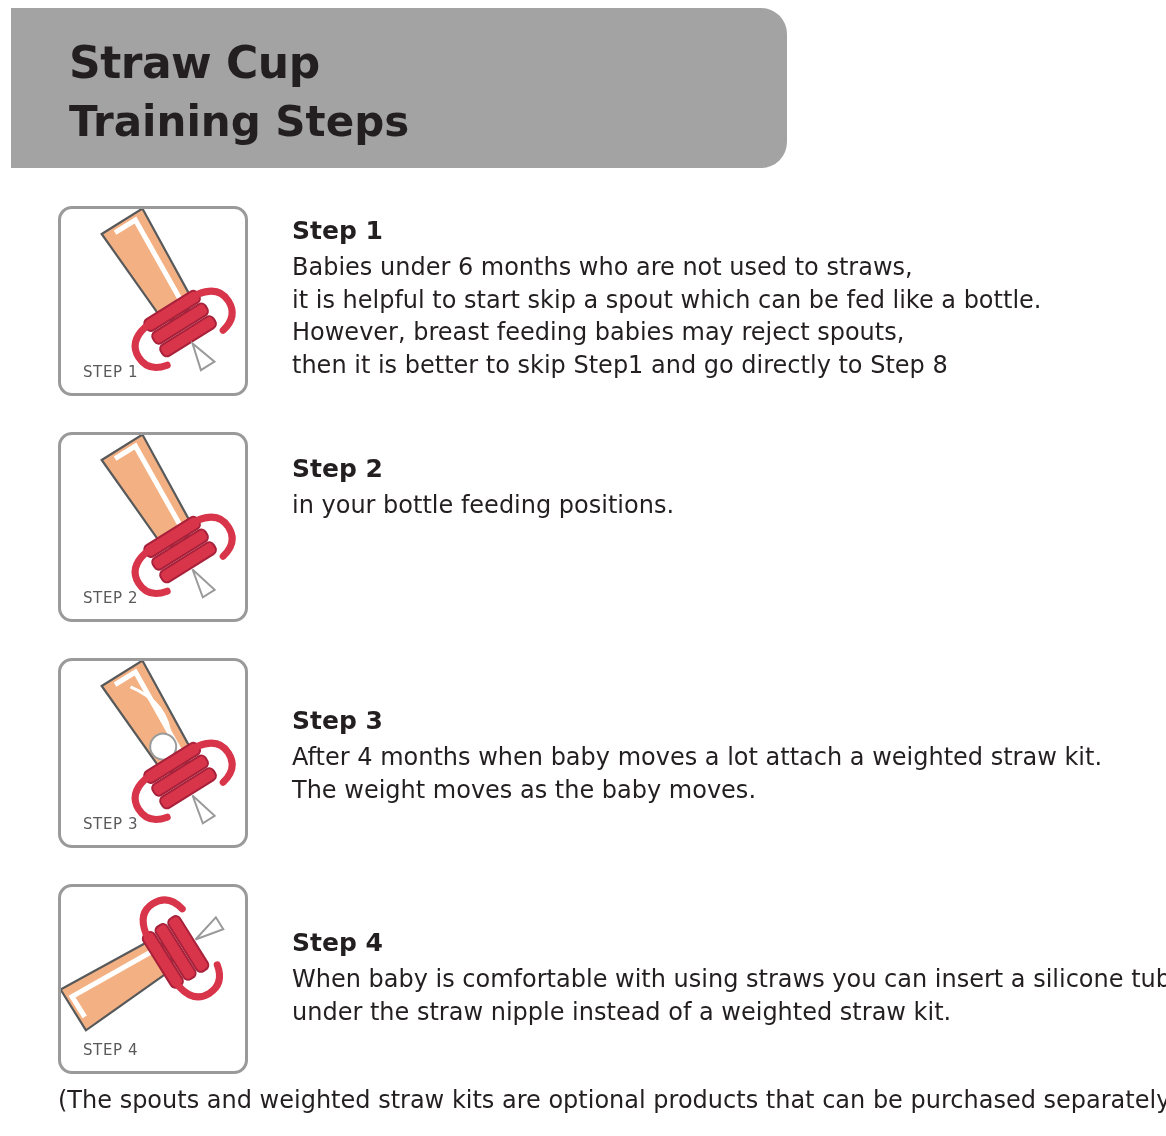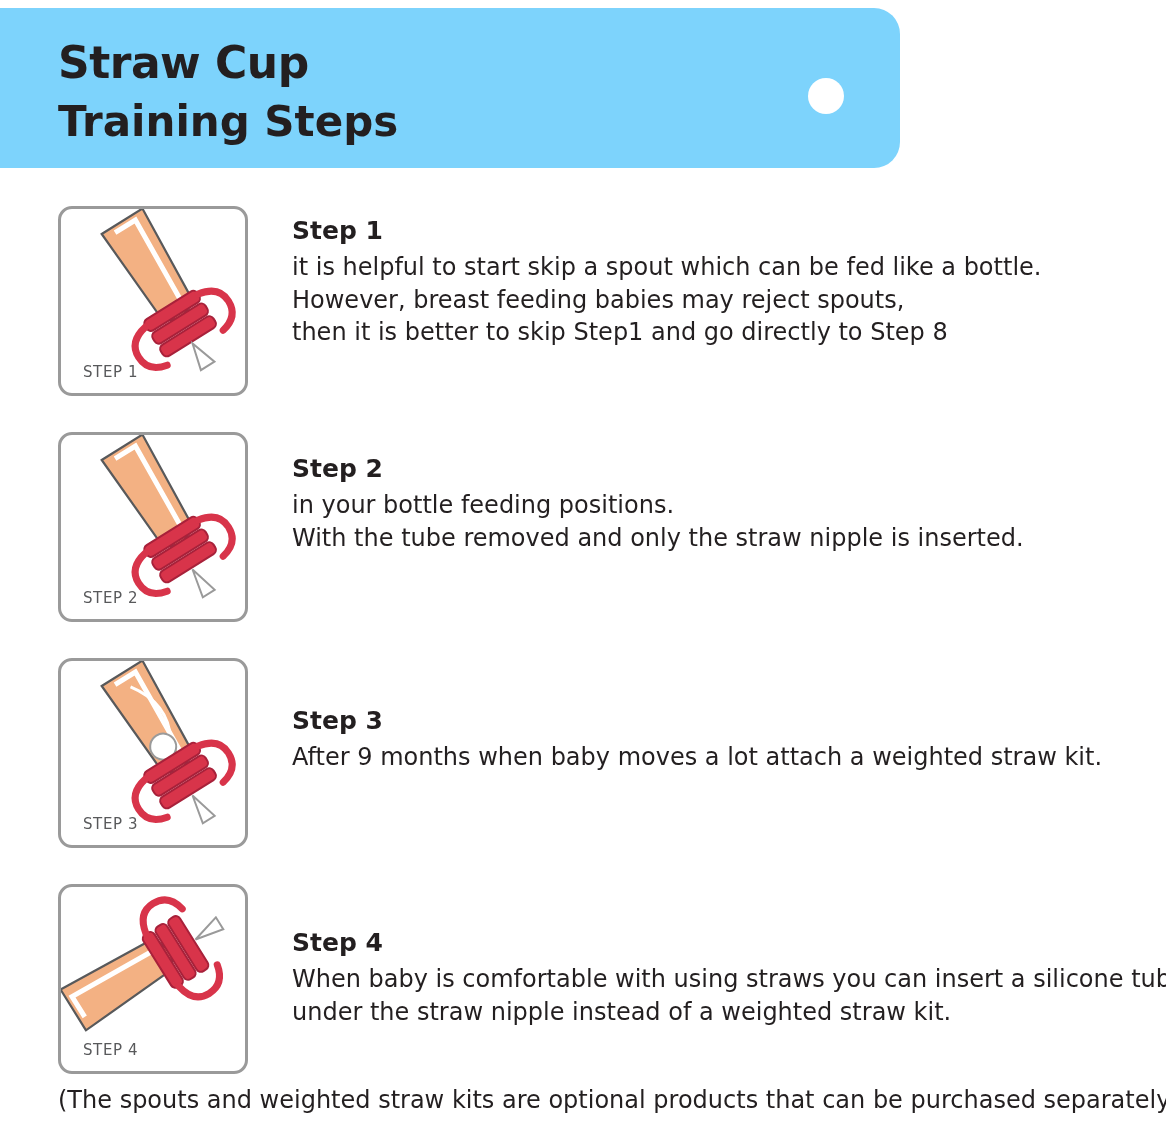--- a/index.html
+++ b/index.html
@@ -12,25 +12,25 @@
     height: 1136px;
     font-family: "DejaVu Sans", sans-serif;
     color: #231f20;
     position: relative;
     overflow: hidden;
   }
 
   
   .banner {
     position: absolute;
-    left: 0;
+    left: 11px;
     top: 8px;
-    width: 900px;
+    width: 776px;
     height: 160px;
-    background: #7dd3fc;
+    background: #a3a3a3;
     border-top-right-radius: 26px;
     border-bottom-right-radius: 26px;
   }
   .banner-title {
     position: absolute;
     left: 58px;
     top: 30px;
     font-size: 44px;
     font-weight: bold;
     letter-spacing: -0.5px;
@@ -134,20 +134,21 @@
         <rect x="72" y="134" width="62" height="13" rx="5" fill="#d8344a" stroke="#a8213a" stroke-width="2"></rect>
         <path d="M103 149 L96 176 L112 176 Z" fill="#ffffff" stroke="#9a9a9a" stroke-width="2"></path>
         <path d="M134 110 q22 4 22 22 q0 18 -20 22" fill="none" stroke="#d8344a" stroke-width="7" stroke-linecap="round"></path>
         <path d="M72 110 q-22 4 -22 22 q0 18 20 22" fill="none" stroke="#d8344a" stroke-width="7" stroke-linecap="round"></path>
       </g>
     </svg>
     <div class="thumb-label">STEP 1</div>
   </div>
   <div class="step-text" style="top:10px;">
     <div class="step-head">Step 1</div>
+    <div class="step-line">Babies under 6 months who are not used to straws,</div>
     <div class="step-line">it is helpful to start skip a spout which can be fed like a bottle.</div>
     <div class="step-line">However, breast feeding babies may reject spouts,</div>
     <div class="step-line">then it is better to skip Step1 and go directly to Step 8</div>
   </div>
 </div>
 
 <div class="step-row" style="top:432px;">
   <div class="thumb">
     <svg width="184" height="184" viewBox="0 0 184 184">
       <g transform="rotate(-32 92 92)">
@@ -159,21 +160,20 @@
         <path d="M103 149 L97 178 L111 178 Z" fill="#ffffff" stroke="#9a9a9a" stroke-width="2"></path>
         <path d="M134 110 q22 4 22 22 q0 18 -20 22" fill="none" stroke="#d8344a" stroke-width="7" stroke-linecap="round"></path>
         <path d="M72 110 q-22 4 -22 22 q0 18 20 22" fill="none" stroke="#d8344a" stroke-width="7" stroke-linecap="round"></path>
       </g>
     </svg>
     <div class="thumb-label">STEP 2</div>
   </div>
   <div class="step-text" style="top:22px;">
     <div class="step-head">Step 2</div>
     <div class="step-line">in your bottle feeding positions.</div>
-    <div class="step-line">With the tube removed and only the straw nipple is inserted.</div>
   </div>
 </div>
 
 <div class="step-row" style="top:658px;">
   <div class="thumb">
     <svg width="184" height="184" viewBox="0 0 184 184">
       <g transform="rotate(-32 92 92)">
         <path d="M84 8 L132 8 L126 112 Q105 128 90 112 Z" fill="#f3b183" stroke="#58595b" stroke-width="2.2"></path>
         <path d="M96 14 L120 14 L116 104" fill="none" stroke="#ffffff" stroke-width="5"></path>
         <path d="M108 24 q24 34 6 66 q-16 26 -12 22" fill="none" stroke="#ffffff" stroke-width="3"></path>
@@ -183,21 +183,22 @@
         <rect x="72" y="134" width="62" height="13" rx="5" fill="#d8344a" stroke="#a8213a" stroke-width="2"></rect>
         <path d="M103 149 L97 178 L111 178 Z" fill="#ffffff" stroke="#9a9a9a" stroke-width="2"></path>
         <path d="M134 110 q22 4 22 22 q0 18 -20 22" fill="none" stroke="#d8344a" stroke-width="7" stroke-linecap="round"></path>
         <path d="M72 110 q-22 4 -22 22 q0 18 20 22" fill="none" stroke="#d8344a" stroke-width="7" stroke-linecap="round"></path>
       </g>
     </svg>
     <div class="thumb-label">STEP 3</div>
   </div>
   <div class="step-text" style="top:48px;">
     <div class="step-head">Step 3</div>
-    <div class="step-line">After 9 months when baby moves a lot attach a weighted straw kit.</div>
+    <div class="step-line">After 4 months when baby moves a lot attach a weighted straw kit.</div>
+    <div class="step-line">The weight moves as the baby moves.</div>
   </div>
 </div>
 
 <div class="step-row" style="top:884px;">
   <div class="thumb">
     <svg width="184" height="184" viewBox="0 0 184 184">
       <g transform="rotate(-122 92 92)">
         <path d="M84 8 L132 8 L126 112 Q105 128 90 112 Z" fill="#f3b183" stroke="#58595b" stroke-width="2.2"></path>
         <path d="M96 14 L120 14 L116 104" fill="none" stroke="#ffffff" stroke-width="5"></path>
         <rect x="72" y="104" width="62" height="13" rx="5" fill="#d8344a" stroke="#a8213a" stroke-width="2"></rect>

